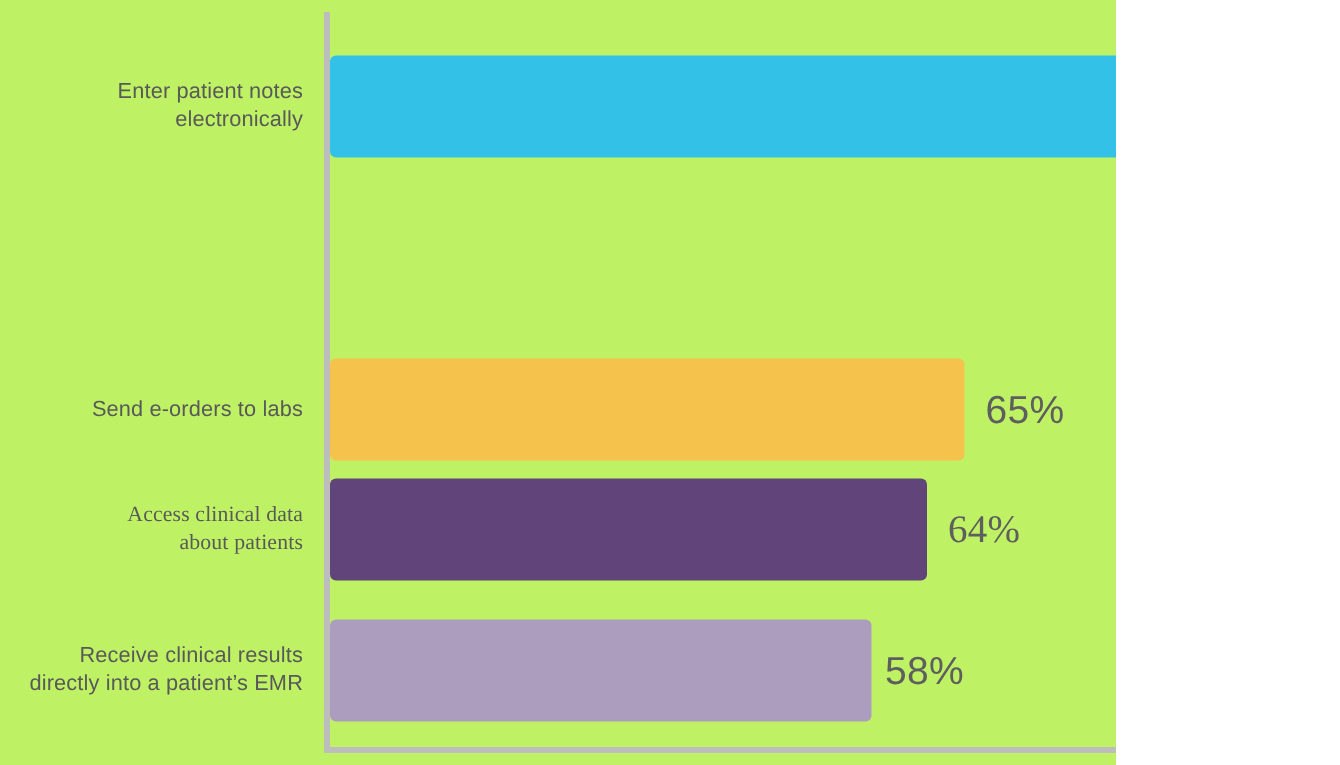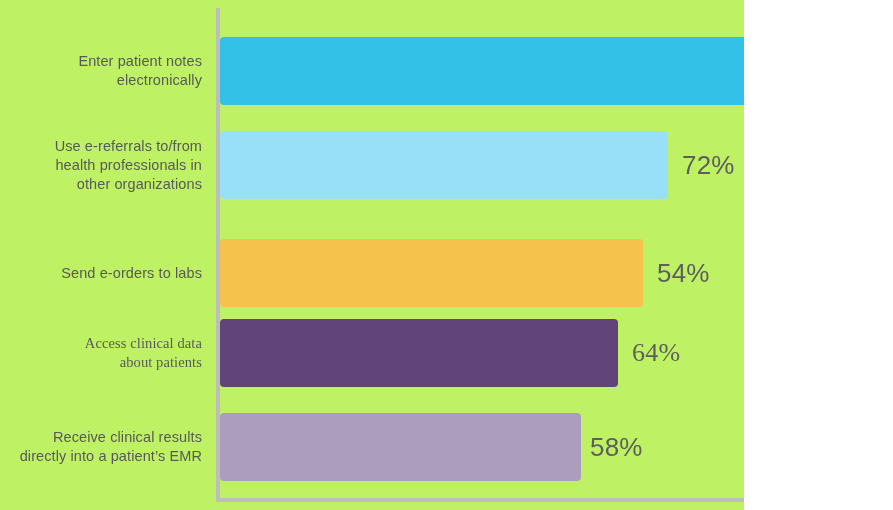--- a/index.html
+++ b/index.html
@@ -74,36 +74,27 @@
 
   <div class="row" id="row-0" style="top: 37px; height: 68px;">
     <div class="cat-label" id="lab-0" style="top: 15px;">
         <div>Enter patient notes</div>
         <div>electronically</div>
       </div>
     <div class="bar" id="bar-0" title="97%" style="top: 0px; height: 68px; width: 603px; background: rgb(51, 193, 232);"></div>
     <div class="value-label" id="val-0" style="left: 837px; top: 21px;">97%</div>
   </div>
 
-  <div class="row" id="row-1" style="top: 131px; height: 68px;">
-    <div class="cat-label" id="lab-1" style="top: 6px;">
-        <div>Use e-referrals to/from</div>
-        <div>health professionals in</div>
-        <div>other organizations</div>
-      </div>
-    <div class="bar" id="bar-1" title="72%" style="top: 0px; height: 68px; width: 448px; background: rgb(151, 224, 247);"></div>
-    <div class="value-label" id="val-1" style="left: 682px; top: 21px;">72%</div>
-  </div>
 
   <div class="row" id="row-2" style="top: 239px; height: 68px;">
     <div class="cat-label" id="lab-2" style="top: 25px;">
         <div>Send e-orders to labs</div>
       </div>
     <div class="bar" id="bar-2" title="68%" style="top: 0px; height: 68px; width: 423px; background: rgb(245, 194, 76);"></div>
-    <div class="value-label" id="val-2" style="left: 657px; top: 21px;">54%</div>
+    <div class="value-label" id="val-2" style="left: 657px; top: 21px;">65%</div>
   </div>
 
   <div class="row" id="row-3" style="top: 319px; height: 68px; font-family: Liberation Serif, serif;">
     <div class="cat-label" id="lab-3" style="top: 15px;">
         <div>Access clinical data</div>
         <div>about patients</div>
       </div>
     <div class="bar" id="bar-3" title="64%" style="top: 0px; height: 68px; width: 398px; background: rgb(96, 68, 122);"></div>
     <div class="value-label" id="val-3" style="left: 632px; top: 21px;">64%</div>
   </div>

